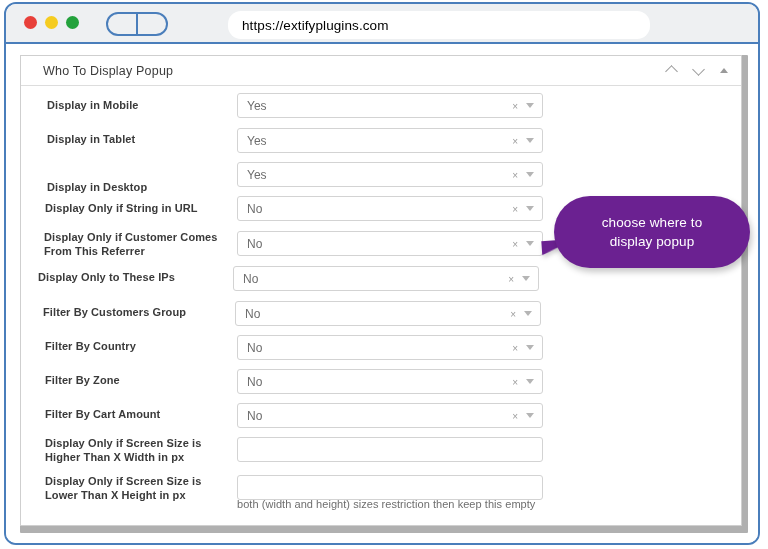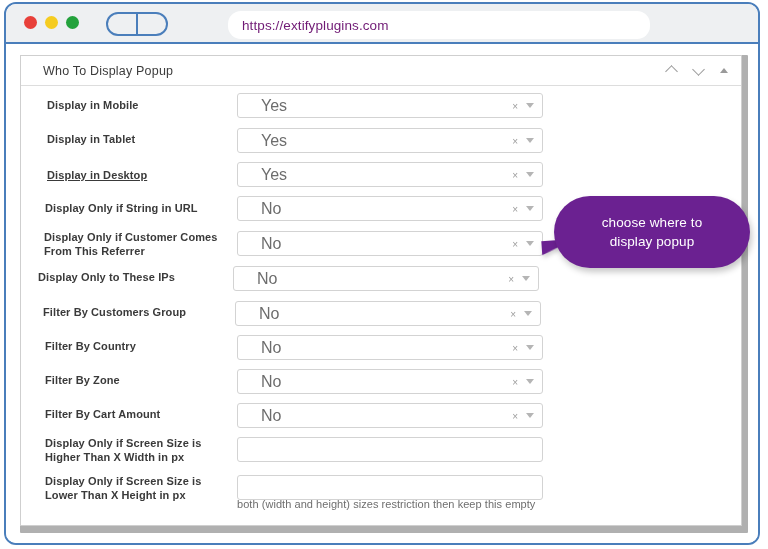--- a/index.html
+++ b/index.html
@@ -33,21 +33,21 @@
   }
   .pill:after{
     content:"";position:absolute;left:50%;top:0;width:2px;height:100%;
     background:#4a7ebb;transform:translateX(-1px);
   }
 
   .urlbar{
     position:absolute;left:222px;top:7px;width:422px;height:28px;
     background:#ffffff;border-radius:13px;box-sizing:border-box;
     display:flex;align-items:center;padding-left:14px;
-    font-size:13.5px;color:#701a75;letter-spacing:0.1px;
+    font-size:13.5px;color:#000000;letter-spacing:0.1px;
   }
 
   
   .page{
     position:absolute;left:0;top:40px;width:100%;height:503px;
     background:#ffffff;
   }
   .panel-shadow{
     position:absolute;left:14px;top:11px;width:728px;height:478px;
     background:#b0b0b0;border-radius:1px;
@@ -90,21 +90,21 @@
   }
   .label.two{line-height:13.5px;}
 
   .ctrl{position:absolute;}
   .select{
     position:relative;height:25px;box-sizing:border-box;
     border:1px solid #d3d3d3;border-radius:3px;background:#ffffff;
     display:flex;align-items:center;
   }
   .select .val{
-    font-size:16px;color:#6d6d6d;margin-left:23px;
+    font-size:12px;color:#6d6d6d;margin-left:9px;
   }
   .select .clear{
     position:absolute;right:24px;font-size:10px;color:#9d9d9d;
     line-height:1;top:8px;
   }
   .select .caret{
     position:absolute;right:8px;top:9px;width:0;height:0;
     border-left:4px solid transparent;border-right:4px solid transparent;
     border-top:5px solid #b5b5b5;
   }
@@ -188,21 +188,21 @@
             <div class="ctrl" style="left:216px;top:6px;width:306px;">
               <div class="select">
                 <span class="val">Yes</span>
                 <span class="clear">×</span>
                 <span class="caret"></span>
               </div>
             </div>
           </div>
 
           <div class="row" style="height:34px;">
-            <div class="label" style="left:26px;top:13px;width:190px;text-decoration:underline;">Display in Desktop</div>
+            <div class="label" style="left:26px;top:25px;width:190px;">Display in Desktop</div>
             <div class="ctrl" style="left:216px;top:6px;width:306px;">
               <div class="select">
                 <span class="val">Yes</span>
                 <span class="clear">×</span>
                 <span class="caret"></span>
               </div>
             </div>
           </div>
 
           <div class="row" style="height:35px;">

